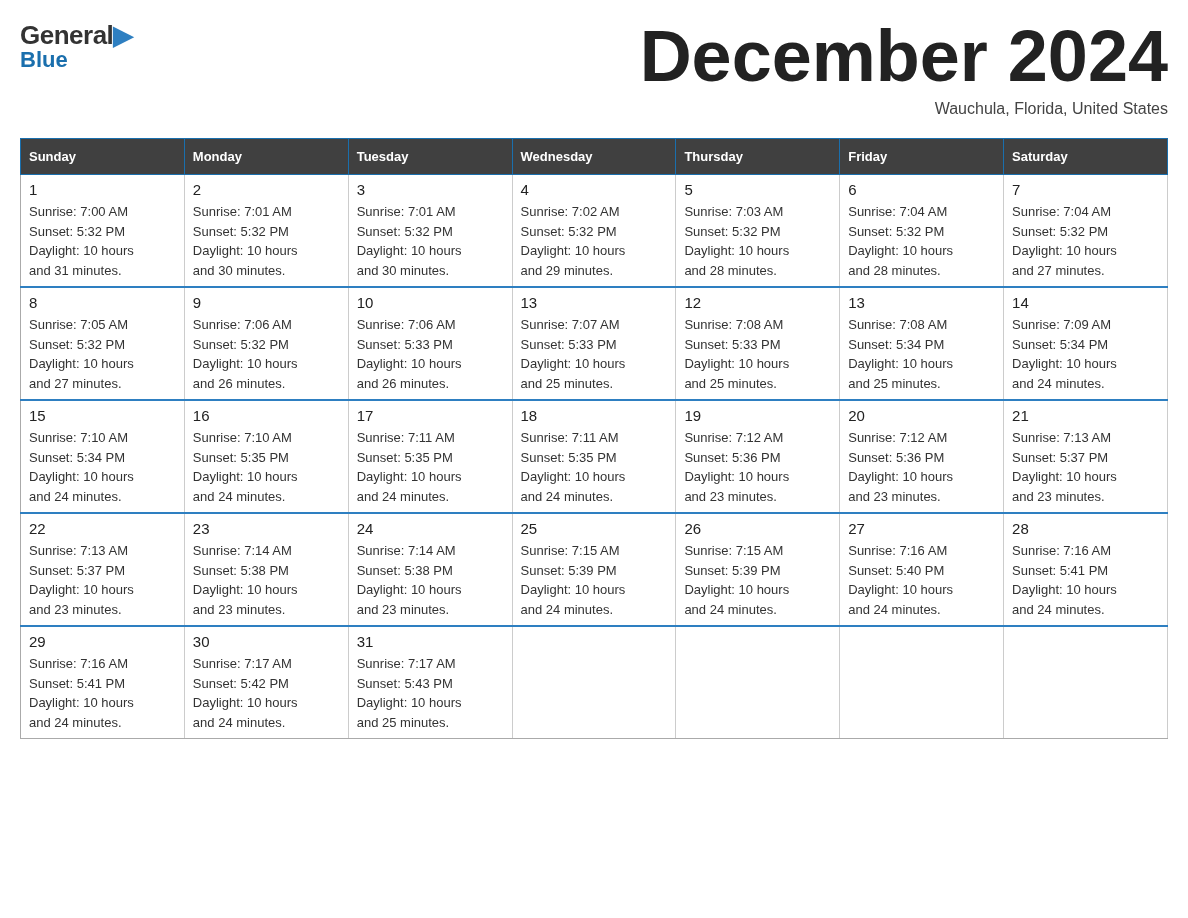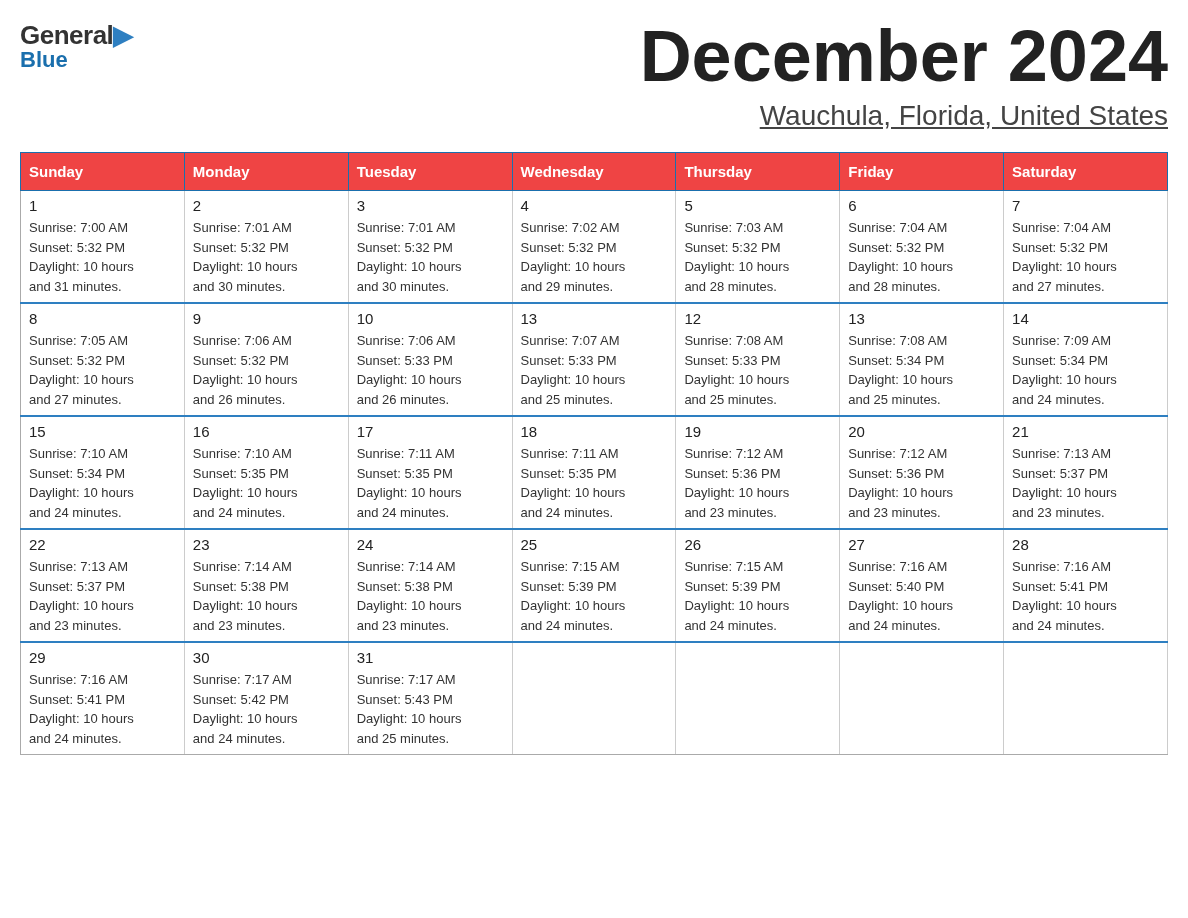--- a/index.html
+++ b/index.html
@@ -39,34 +39,33 @@
     .title-section {
       text-align: right;
     }
     .month-title {
       font-size: 72px;
       font-weight: bold;
       color: #222;
       line-height: 1;
     }
     .location-title {
-      font-size: 28px;
+      font-size: 16px;
       color: #444;
       margin-top: 8px;
-      text-decoration: underline;
     }
     .calendar {
       width: 100%;
       border-collapse: collapse;
       border: 1px solid #aaa;
     }
     .calendar th {
-      background-color: #ef4444;
+      background-color: #404040;
       color: white;
-      font-size: 15px;
+      font-size: 13px;
       padding: 10px 8px;
       text-align: left;
       border: 1px solid #1a6fad;
     }
     .calendar td {
       vertical-align: top;
       padding: 6px 8px;
       font-size: 12.5px;
       color: #333;
       border-right: 1px solid #ccc;

